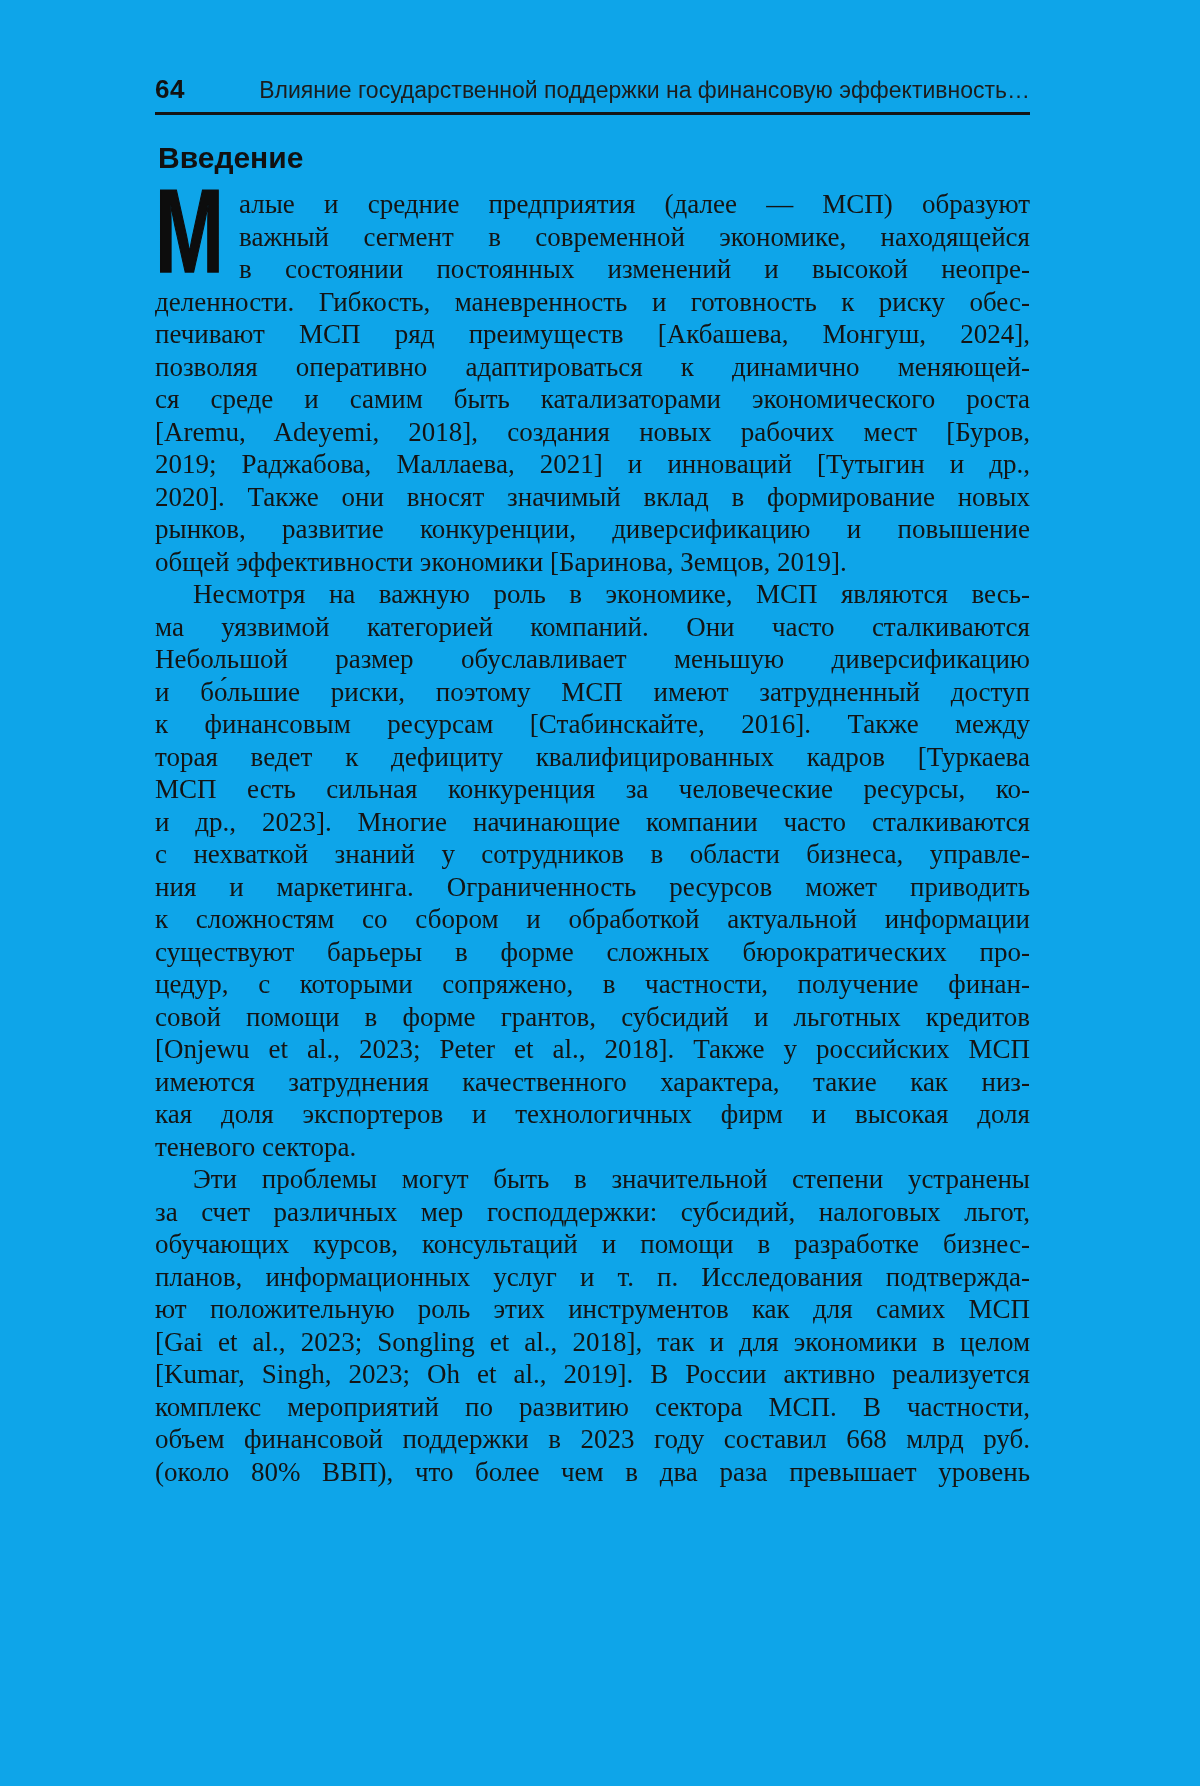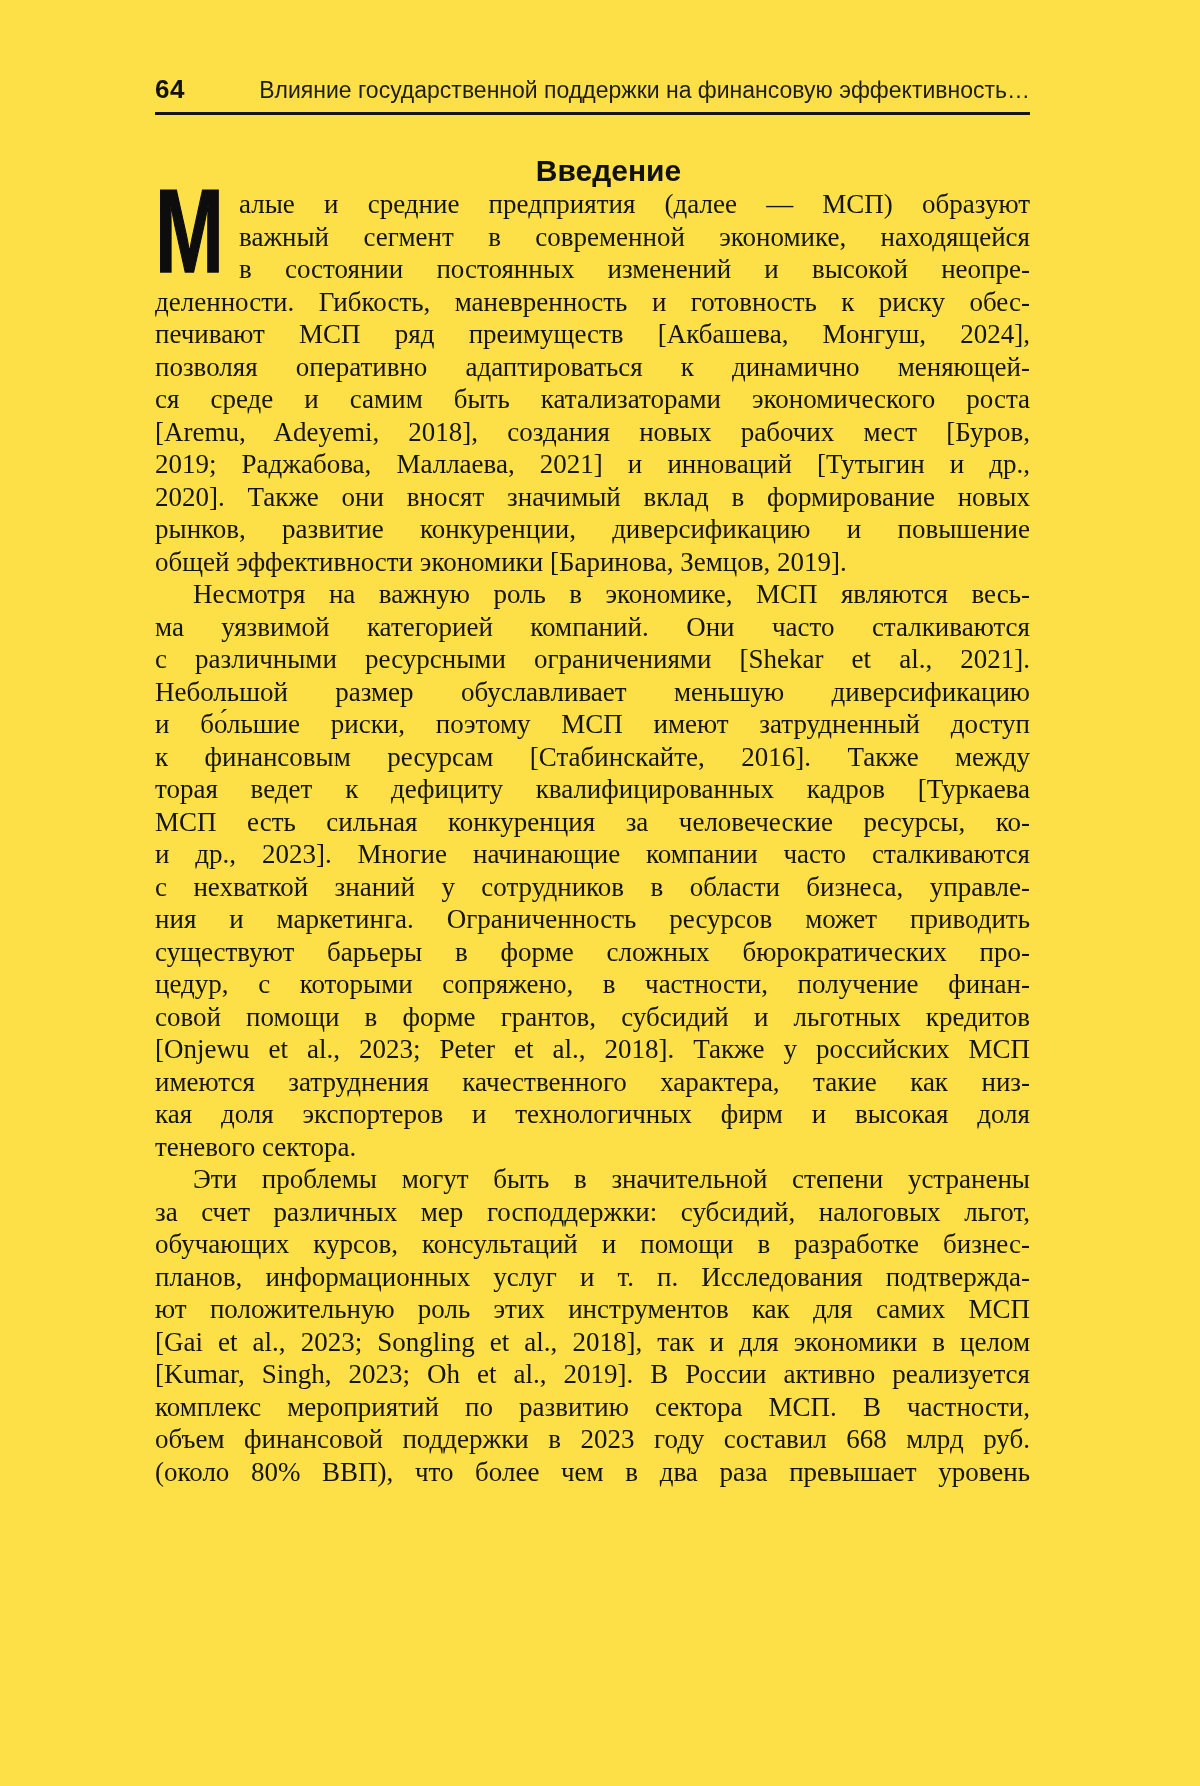--- a/index.html
+++ b/index.html
@@ -4,21 +4,21 @@
 <style>
   html, body { margin: 0; padding: 0; }
   body {
     background: #ffffff;
     font-family: "Liberation Serif", serif;
   }
   .page {
     position: relative;
     width: 1200px;
     height: 1786px;
-    background: #fde047;
+    background: #0ea5e9;
     overflow: hidden;
     color: #121212;
   }
   
   .page-header {
     position: absolute;
     left: 155px;
     right: 170px;
     top: 74px;
     display: flex;
@@ -43,22 +43,21 @@
     top: 112px;
     height: 3px;
     background: #151515;
   }
   
   .section-title {
     position: absolute;
     left: 155px;
     width: 875px;
     top: 138px;
-    margin: 16px;
-    text-align: center;
+    margin: 3px;
     font-family: "Liberation Sans", sans-serif;
     font-weight: 700;
     font-size: 30px;
     color: #111111;
   }
   
   .body-text {
     position: absolute;
     left: 155px;
     width: 875px;
@@ -117,29 +116,29 @@
         <div class="line">ся среде и самим быть катализаторами экономического роста</div>
         <div class="line">[Aremu, Adeyemi, 2018], создания новых рабочих мест [Буров,</div>
         <div class="line">2019; Раджабова, Маллаева, 2021] и инноваций [Тутыгин и др.,</div>
         <div class="line">2020]. Также они вносят значимый вклад в формирование новых</div>
         <div class="line">рынков, развитие конкуренции, диверсификацию и повышение</div>
         <div class="line last">общей эффективности экономики [Баринова, Земцов, 2019].</div>
       </div>
       <div class="paragraph">
         <div class="line indent">Несмотря на важную роль в экономике, МСП являются весь-</div>
         <div class="line">ма уязвимой категорией компаний. Они часто сталкиваются</div>
-        <div class="line">с различными ресурсными ограничениями [Shekar et al., 2021].</div>
         <div class="line">Небольшой размер обуславливает меньшую диверсификацию</div>
         <div class="line">и бо́льшие риски, поэтому МСП имеют затрудненный доступ</div>
         <div class="line">к финансовым ресурсам [Стабинскайте, 2016]. Также между</div>
         <div class="line">торая ведет к дефициту квалифицированных кадров [Туркаева</div>
         <div class="line">МСП есть сильная конкуренция за человеческие ресурсы, ко-</div>
         <div class="line">и др., 2023]. Многие начинающие компании часто сталкиваются</div>
         <div class="line">с нехваткой знаний у сотрудников в области бизнеса, управле-</div>
         <div class="line">ния и маркетинга. Ограниченность ресурсов может приводить</div>
+        <div class="line">к сложностям со сбором и обработкой актуальной информации</div>
         <div class="line">существуют барьеры в форме сложных бюрократических про-</div>
         <div class="line">цедур, с которыми сопряжено, в частности, получение финан-</div>
         <div class="line">совой помощи в форме грантов, субсидий и льготных кредитов</div>
         <div class="line">[Onjewu et al., 2023; Peter et al., 2018]. Также у российских МСП</div>
         <div class="line">имеются затруднения качественного характера, такие как низ-</div>
         <div class="line">кая доля экспортеров и технологичных фирм и высокая доля</div>
         <div class="line last">теневого сектора.</div>
       </div>
       <div class="paragraph">
         <div class="line indent">Эти проблемы могут быть в значительной степени устранены</div>

